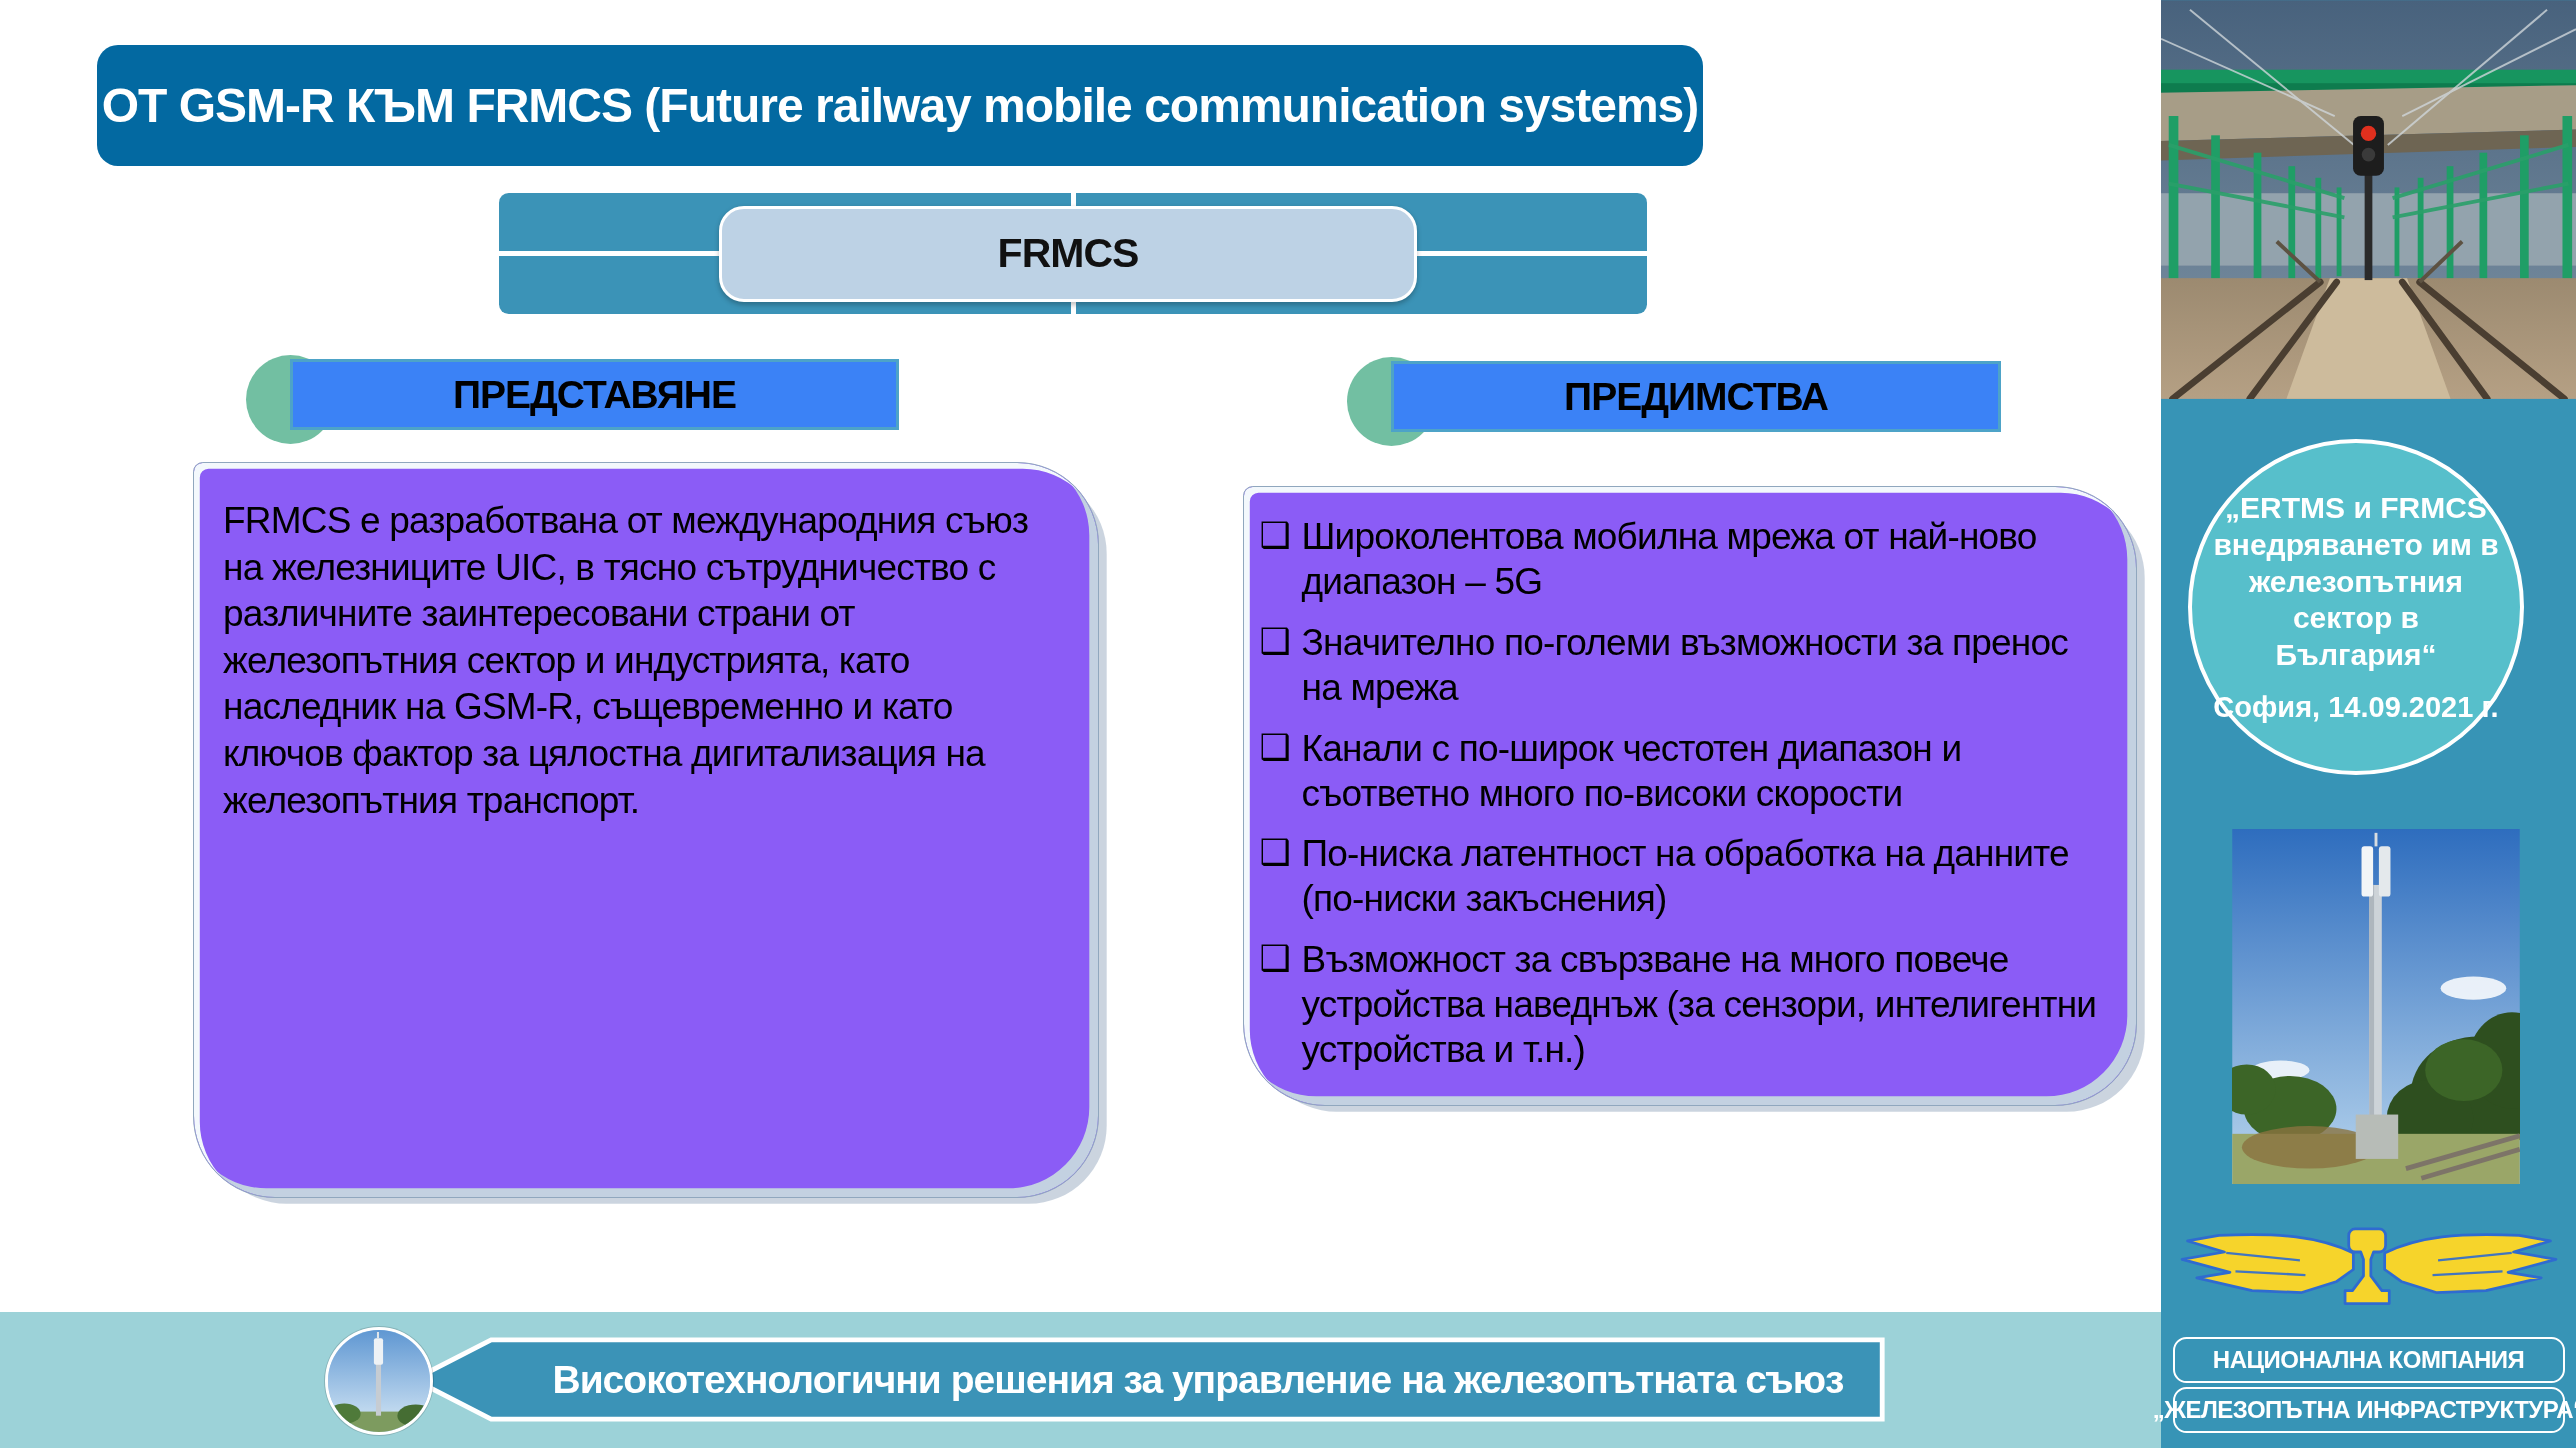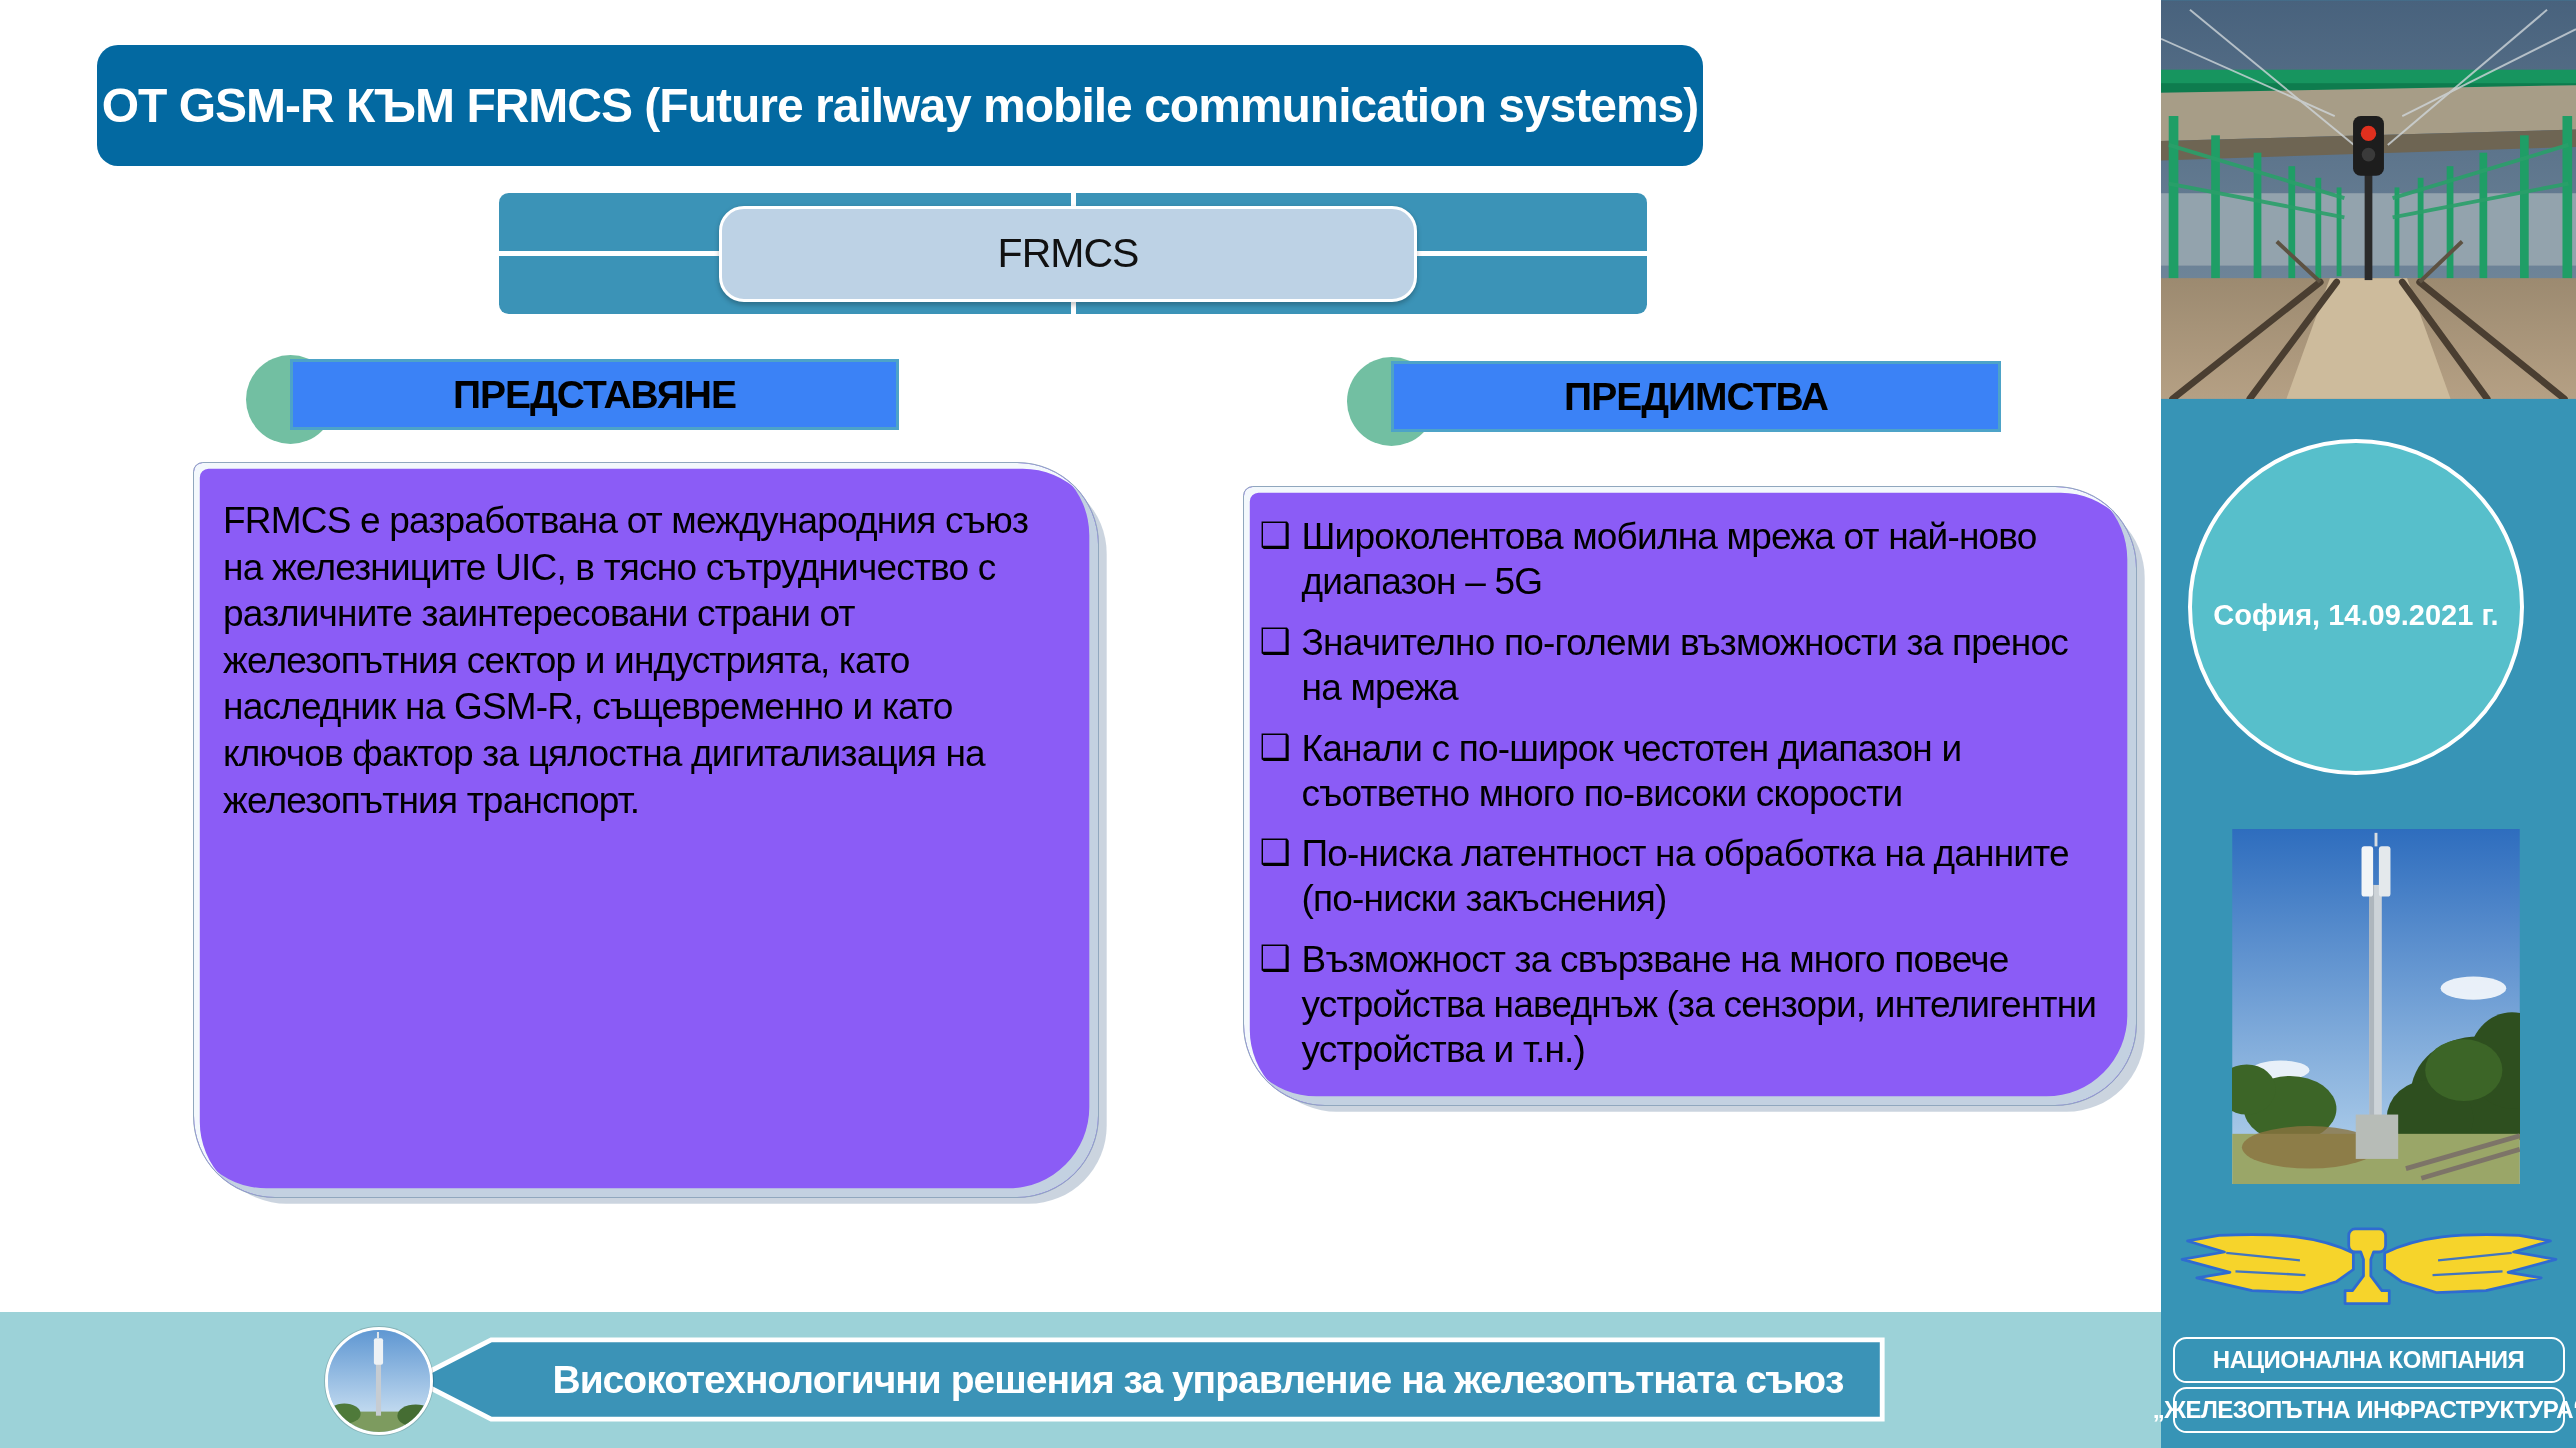--- a/index.html
+++ b/index.html
@@ -11,21 +11,21 @@
     background:#0369a1;border-radius:21px;display:flex;align-items:center;justify-content:center;}
   .title-banner .t{color:#fff;font-weight:bold;font-size:48px;letter-spacing:-1px;white-space:nowrap;}
 
   
   .sa-bar{position:absolute;left:499px;top:193px;width:1148px;height:121px;background:#3b93b7;border-radius:9.7px;}
   .sa-hline{position:absolute;left:0;right:0;top:58px;height:4.8px;background:#fff;}
   .sa-vline{position:absolute;left:572px;top:0;bottom:0;width:4.8px;background:#fff;}
   .sa-node{position:absolute;left:220px;top:12.6px;width:698px;height:96px;background:#bdd2e5;
     border:3.9px solid #fff;border-radius:25px;box-sizing:border-box;
     display:flex;align-items:center;justify-content:center;box-shadow:0 2.9px 5.8px rgba(0,0,0,.25);}
-  .sa-node .t{font-size:41px;color:#111;letter-spacing:-1px;}
+  .sa-node .t{font-size:41px;color:#111;letter-spacing:-1px;font-weight:bold;}
 
   
   .hdr-circle{position:absolute;width:89px;height:89px;border-radius:50%;background:#72bfa2;}
   .hdr-box{position:absolute;height:71px;background:#3b82f6;border:3.9px solid #4da3c8;box-sizing:border-box;
     display:flex;align-items:center;justify-content:center;}
   .hdr-box .t{font-weight:bold;font-size:39px;color:#000;letter-spacing:-1px;}
 
   
   .bevel-box{position:absolute;background:#8b5cf6;border:1.9px solid #90a7be;box-sizing:border-box;
     border-radius:9.7px 82px 82px 82px;
@@ -213,20 +213,21 @@
         </g>
 
         <rect x="211" y="175" width="8" height="115" fill="#2a2a2a"></rect>
         <rect x="199" y="120" width="32" height="62" rx="8" fill="#1d1d1d"></rect>
         <circle cx="215" cy="138" r="8" fill="#e0301e"></circle>
         <circle cx="215" cy="160" r="7" fill="#3a3a3a"></circle>
       </svg>
     </div>
 
     <div class="sb-circle">
+      <div class="ev">„ERTMS и FRMCS внедряването им в железопътния сектор в България“</div>
       <div class="dt">София, 14.09.2021 г.</div>
     </div>
 
     <div class="sb-photo-mid">
       <svg width="288" height="355" viewBox="0 0 298 368">
         <defs>
           <linearGradient id="sky2" x1="0" y1="0" x2="0" y2="1">
             <stop offset="0" stop-color="#2e6dbe"></stop>
               <stop offset="1" stop-color="#b9d6ee"></stop>
           </linearGradient>

